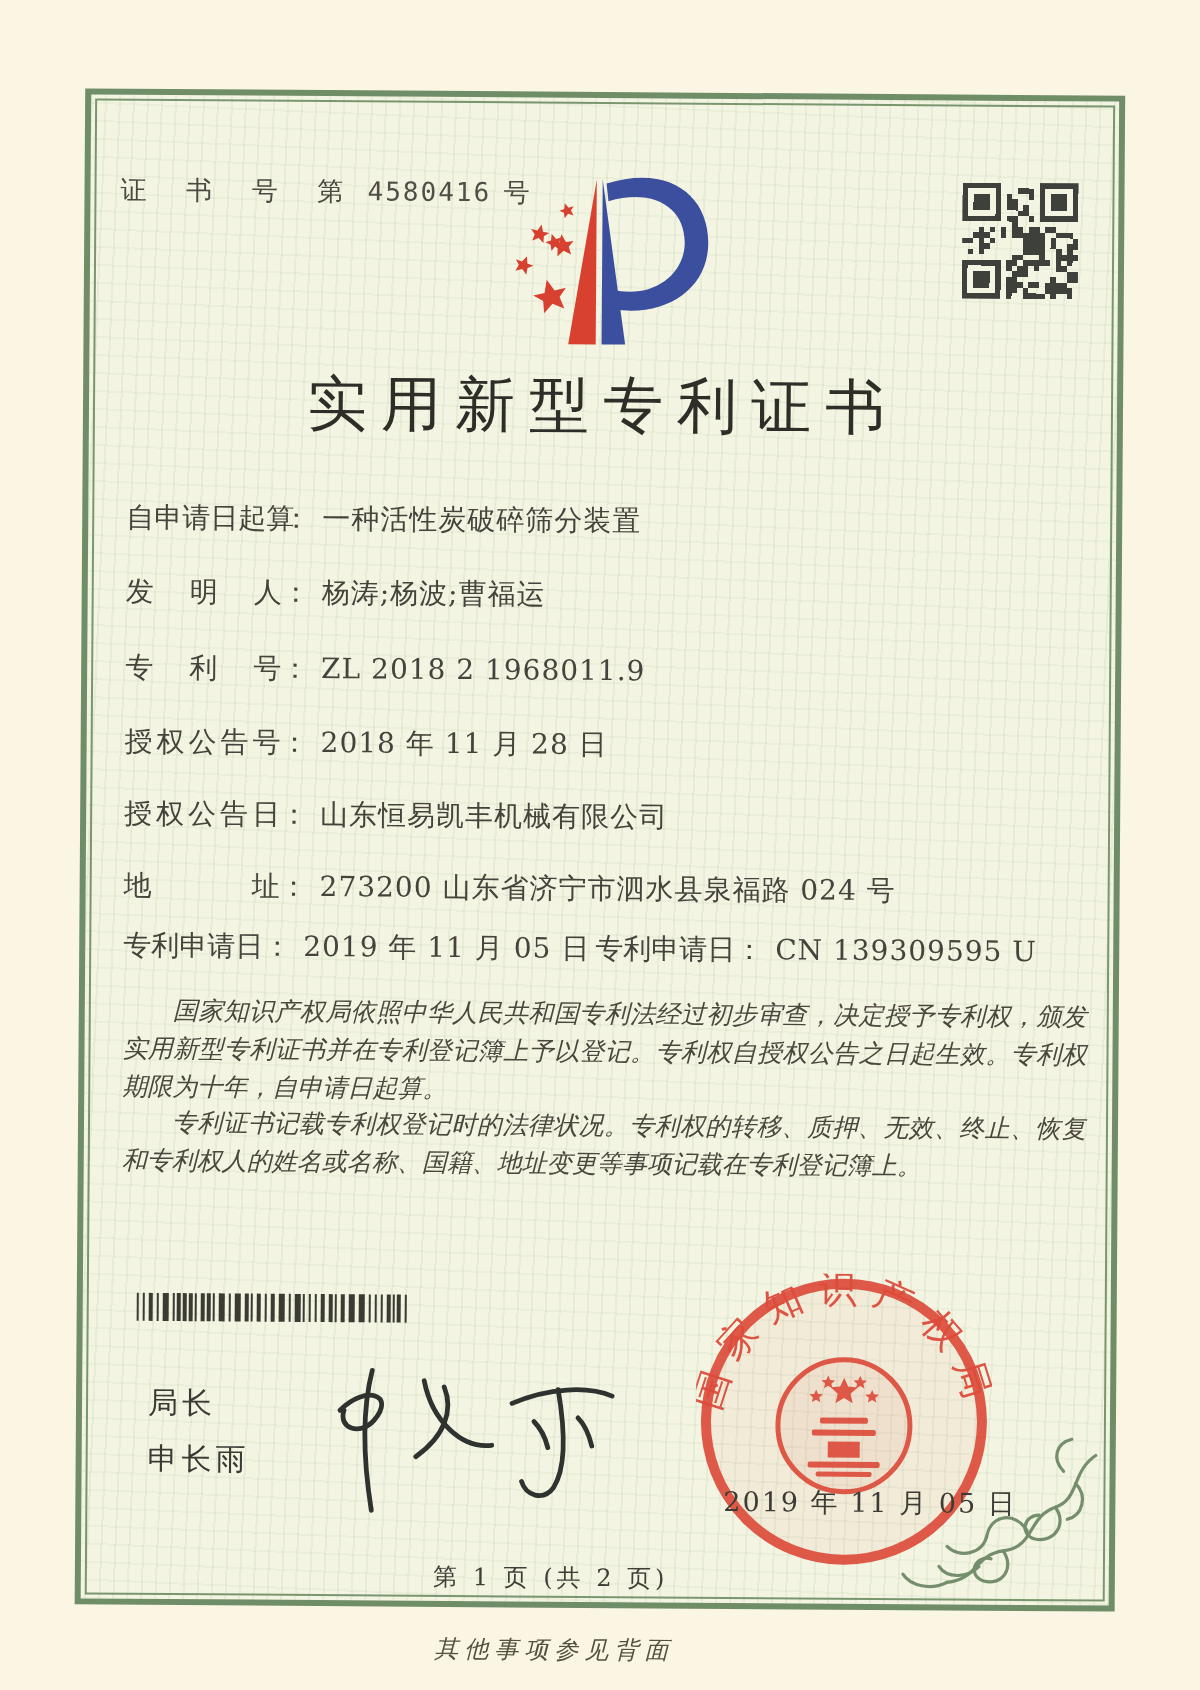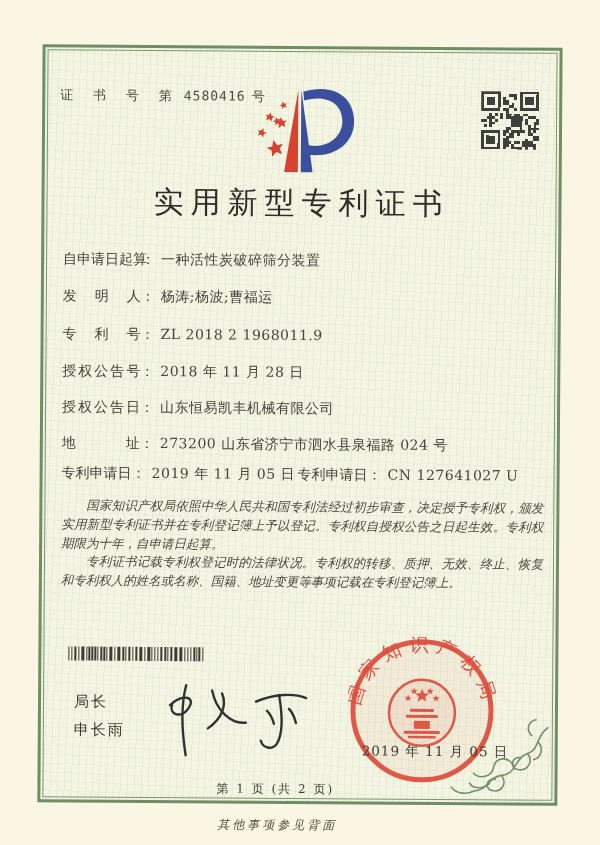--- a/index.html
+++ b/index.html
@@ -267,21 +267,21 @@
       <span class="lbl">授权公告日</span><span class="colon">：</span><span class="val">山东恒易凯丰机械有限公司</span>
     </div>
     <div class="frow" style="top:436px">
       <span class="lbl">地址</span><span class="colon">：</span><span class="val">273200 山东省济宁市泗水县泉福路 024 号</span>
     </div>
     <div class="frow" style="top:466px;width:486px">
       <span>
         <span class="lbl5">专利申请日</span><span class="colon">：</span><span class="val">2019 年 11 月 05 日</span>
       </span>
       <span class="grant2">
-        <span class="lbl5">专利申请日</span><span class="colon">：</span><span class="val">CN 127641027 U</span>
+        <span class="lbl5">专利申请日</span><span class="colon">：</span><span class="val">CN 139309595 U</span>
       </span>
     </div>
   </div>
 
   <div class="bodytext">
     <p>国家知识产权局依照中华人民共和国专利法经过初步审查，决定授予专利权，颁发实用新型专利证书并在专利登记簿上予以登记。专利权自授权公告之日起生效。专利权期限为十年，自申请日起算。</p>
     <p>专利证书记载专利权登记时的法律状况。专利权的转移、质押、无效、终止、恢复和专利权人的姓名或名称、国籍、地址变更等事项记载在专利登记簿上。</p>
   </div>
 
   <div class="barcode" id="barcode">

